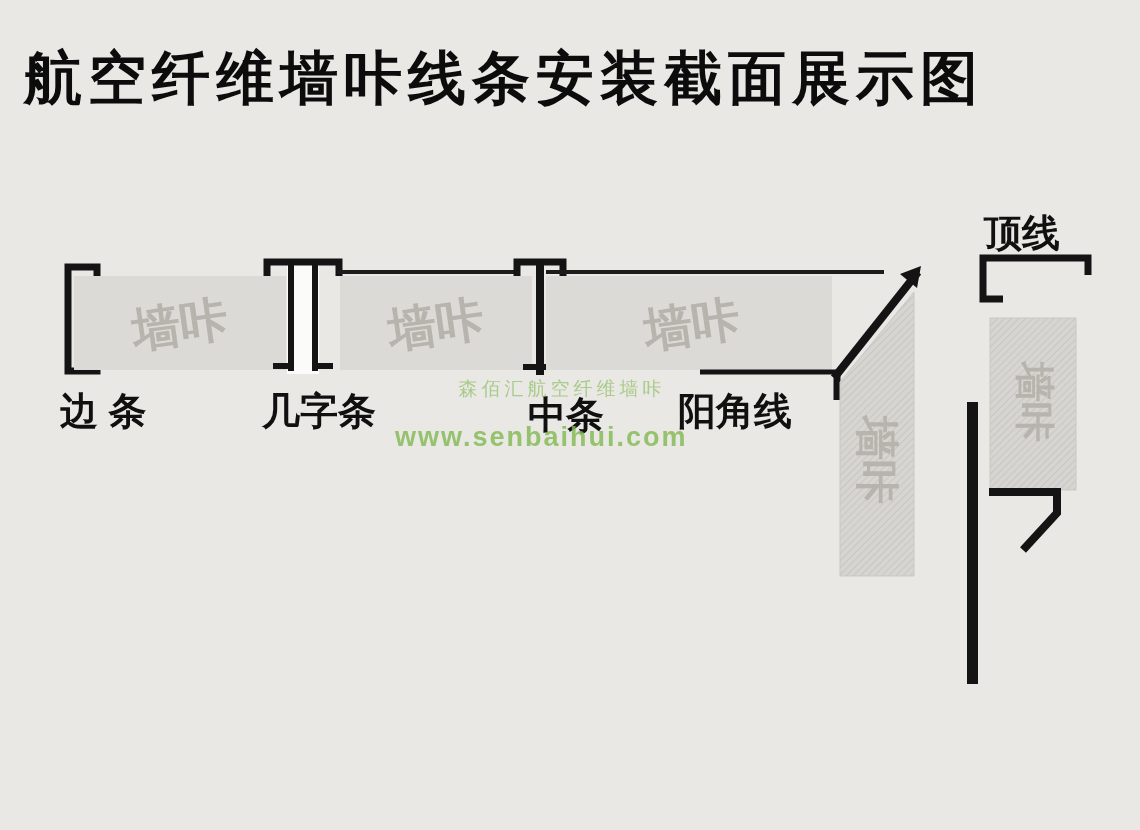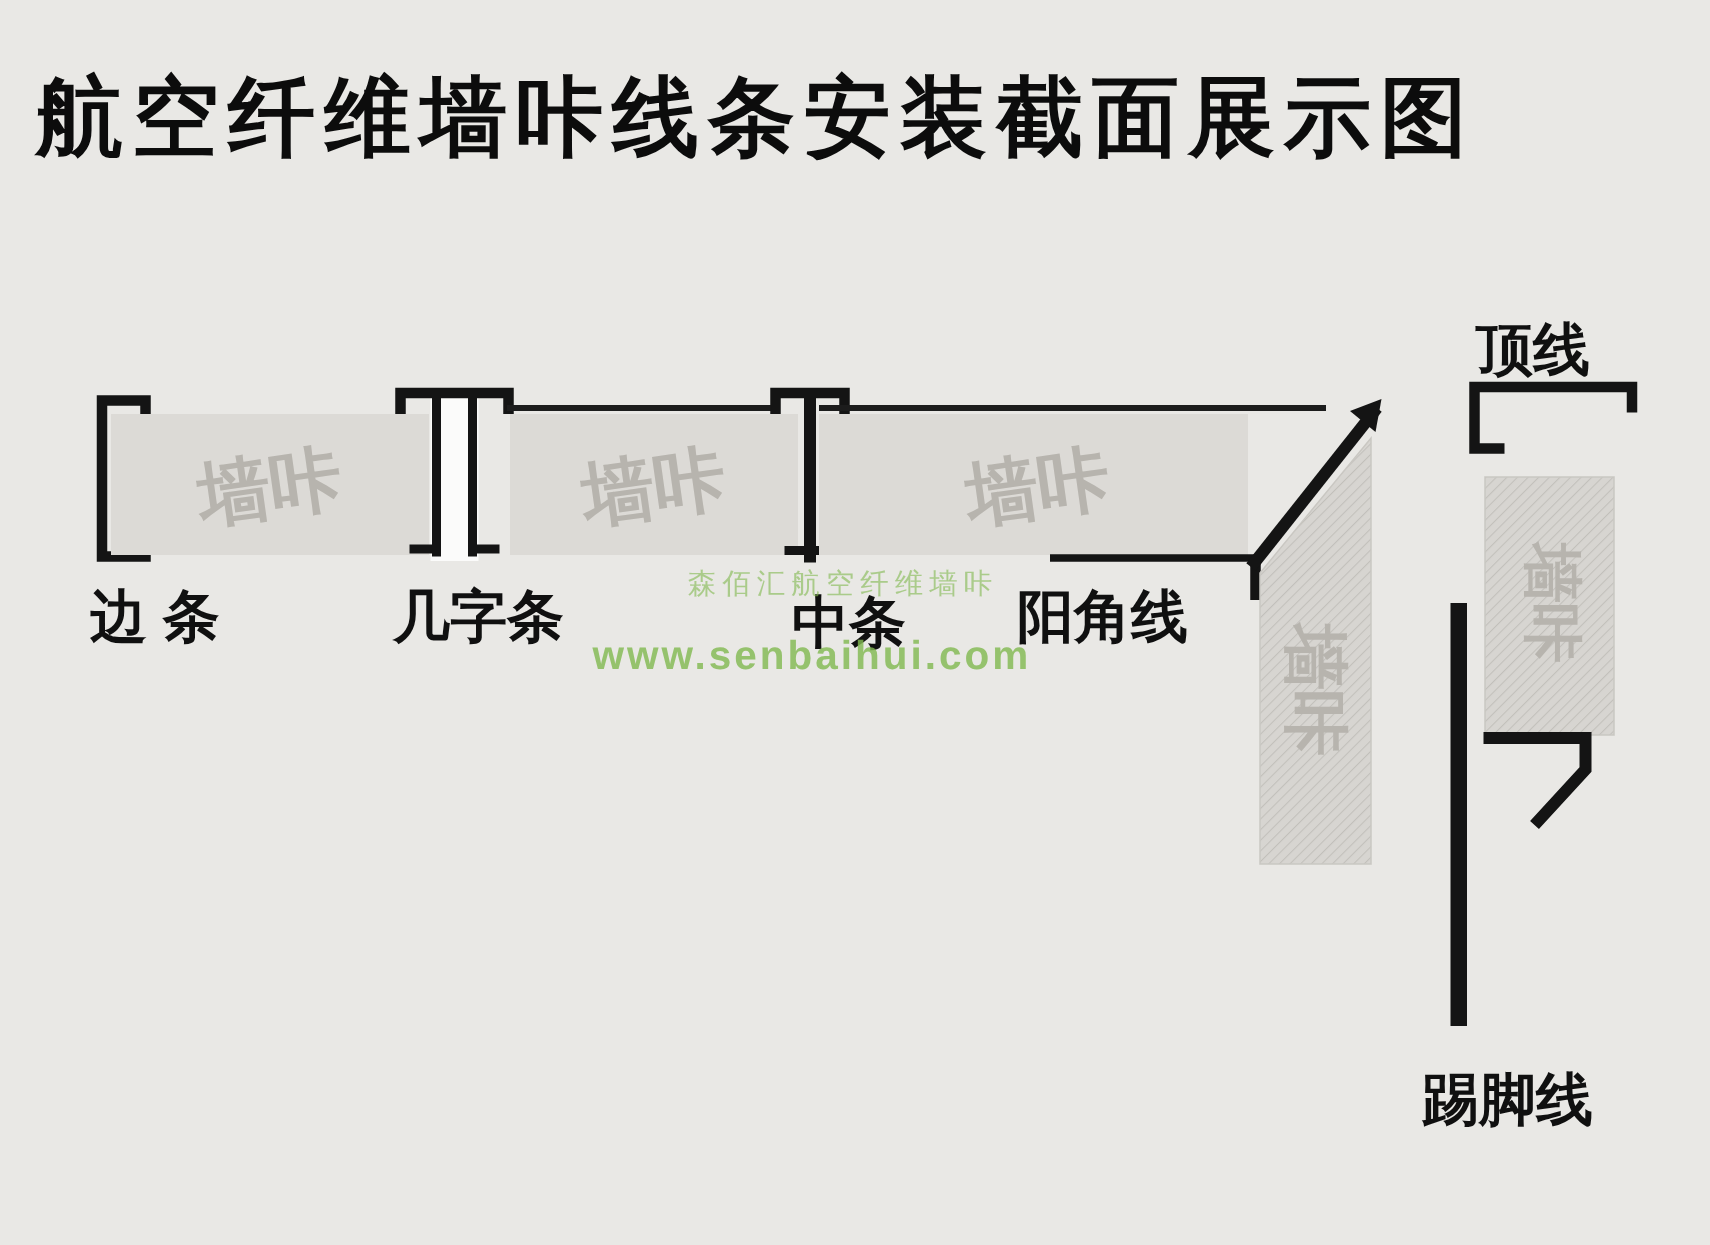--- a/index.html
+++ b/index.html
@@ -101,18 +101,17 @@
     <rect x="967" y="402" width="11" height="282" fill="#141414"></rect>
 
     <path d="M989 492 H1057 V513 L1023 550" fill="none" stroke="#141414" stroke-width="8"></path>
   </svg>
 
   <div class="lbl lbl-edge">边 条</div>
   <div class="lbl lbl-ji">几字条</div>
   <div class="lbl lbl-mid">中条</div>
   <div class="lbl lbl-corner">阳角线</div>
   <div class="lbl lbl-crown">顶线</div>
-  <div class="lbl lbl-skirt">踢脚线</div>
 
   <div class="wm1">森佰汇航空纤维墙咔</div>
   <div class="wm2">www.senbaihui.com</div>
 
 </div>
 
 </body></html>

